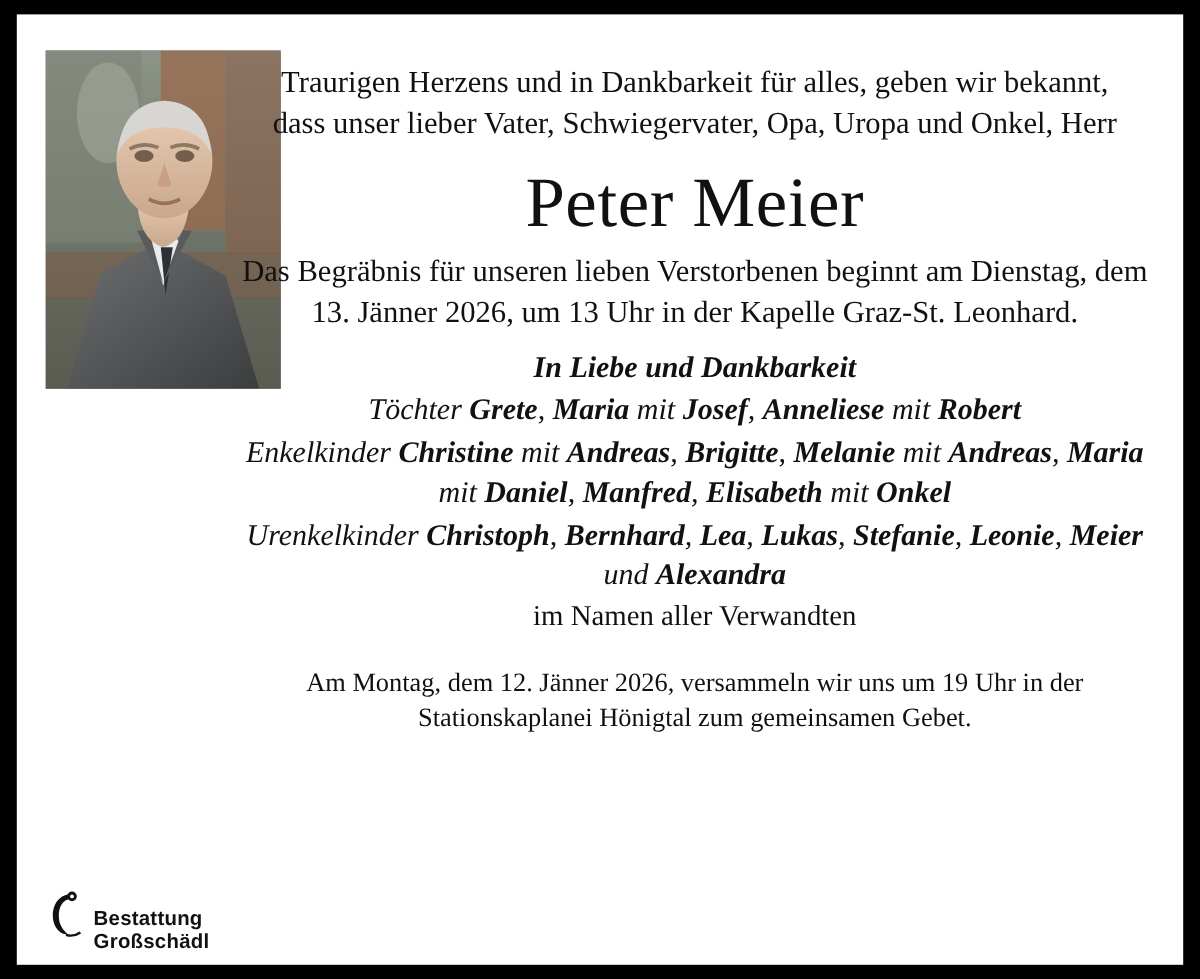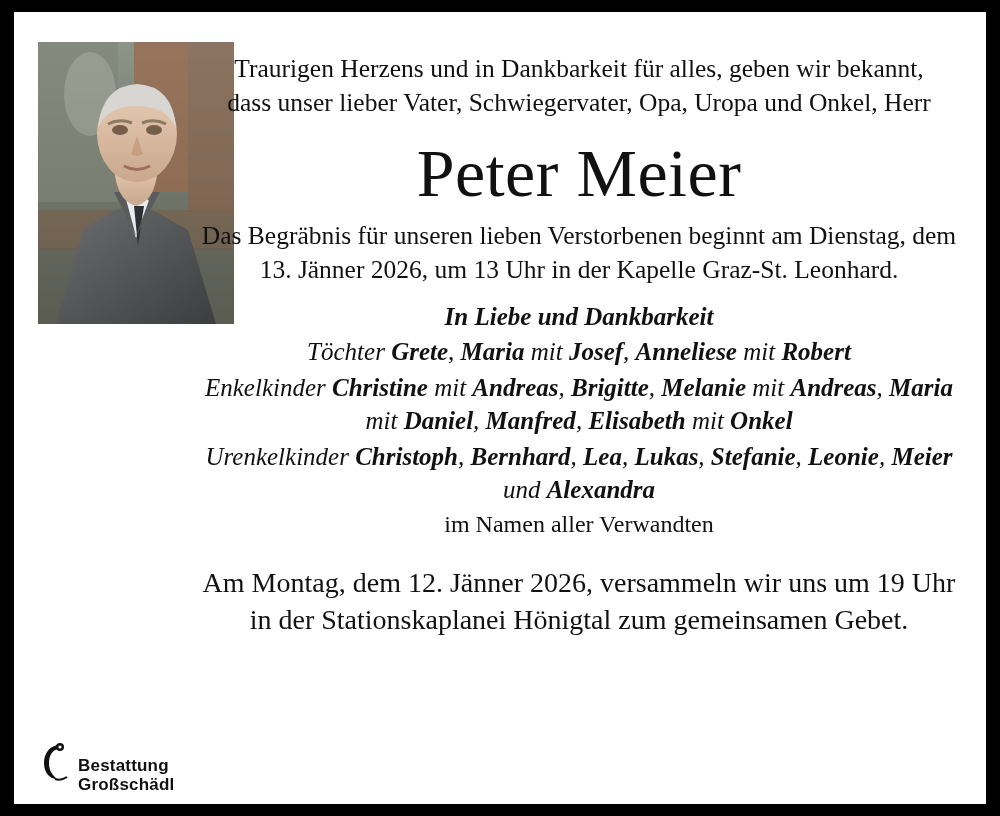--- a/index.html
+++ b/index.html
@@ -40,21 +40,21 @@
     width: 770px;
     text-align: center;
     color: #111111;
   }
   .lede {
     font-size: 25.5px;
     line-height: 1.32;
     margin: 16px;
   }
   .name {
-    font-size: 68px;
+    font-size: 59px;
     line-height: 1.12;
     margin: 14px 0 8px 0;
     letter-spacing: 0.5px;
     font-weight: 400;
   }
   .para {
     font-size: 25.5px;
     line-height: 1.33;
     margin: 0 0 16px 0;
   }
@@ -71,21 +71,21 @@
     font-style: italic;
     line-height: 1.34;
     margin: 0 0 2px 0;
   }
   .family b { font-weight: bold; }
   .relatives {
     font-size: 24px;
     margin: 4px 0 0 0;
   }
   .closing {
-    font-size: 28px;
+    font-size: 22px;
     line-height: 1.33;
     margin: 26px 0 0 0;
   }
 
   .logo {
     position: absolute;
     left: 26px;
     top: 722px;
     width: 220px;
     height: 56px;

